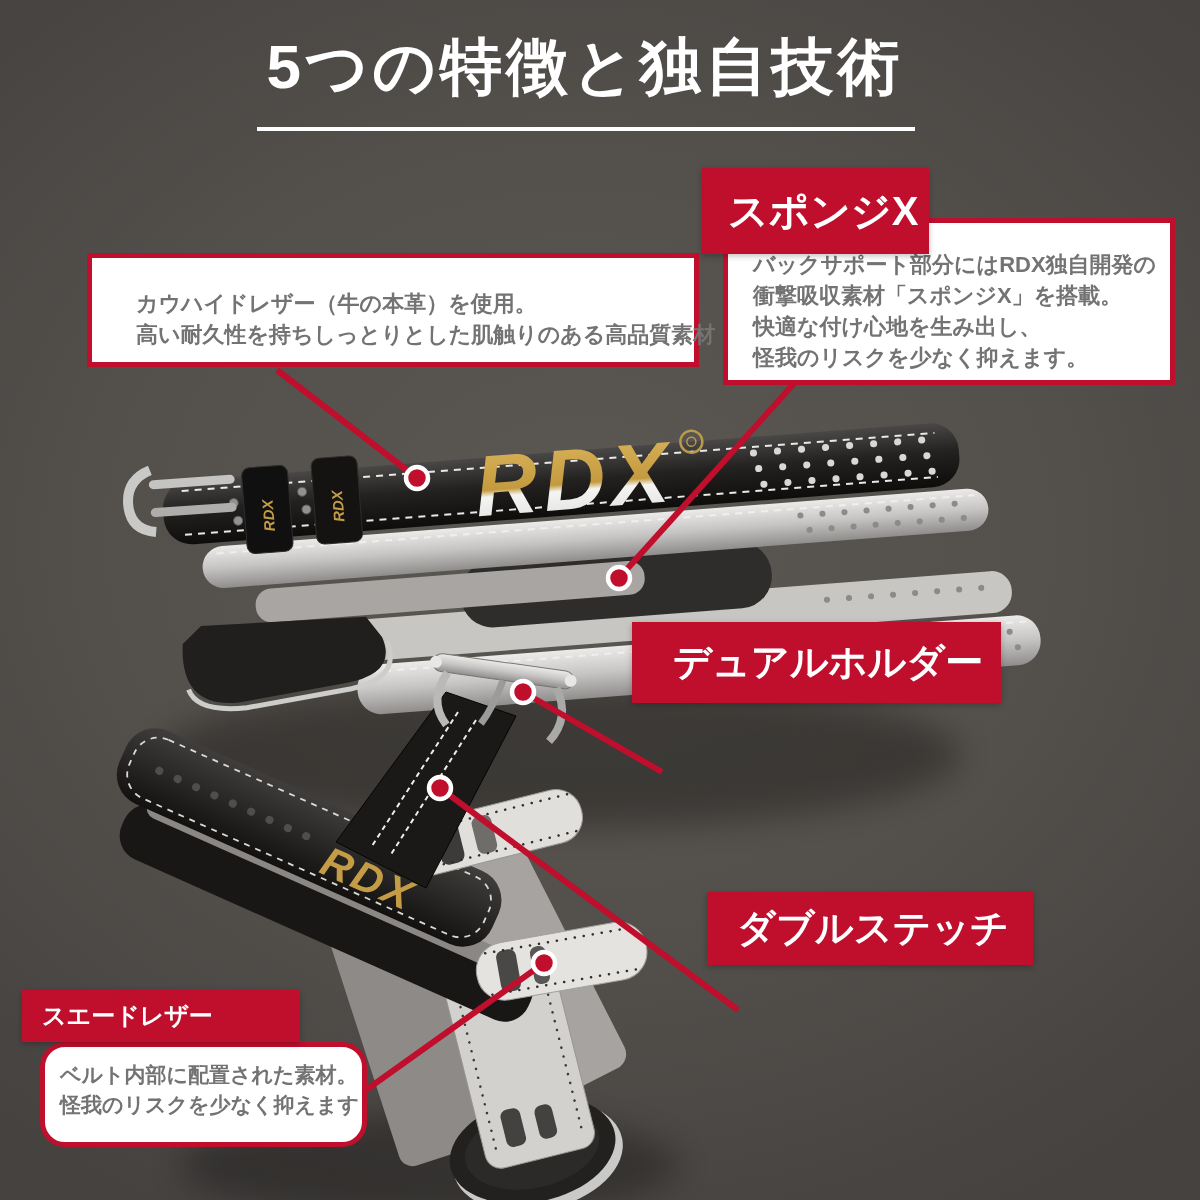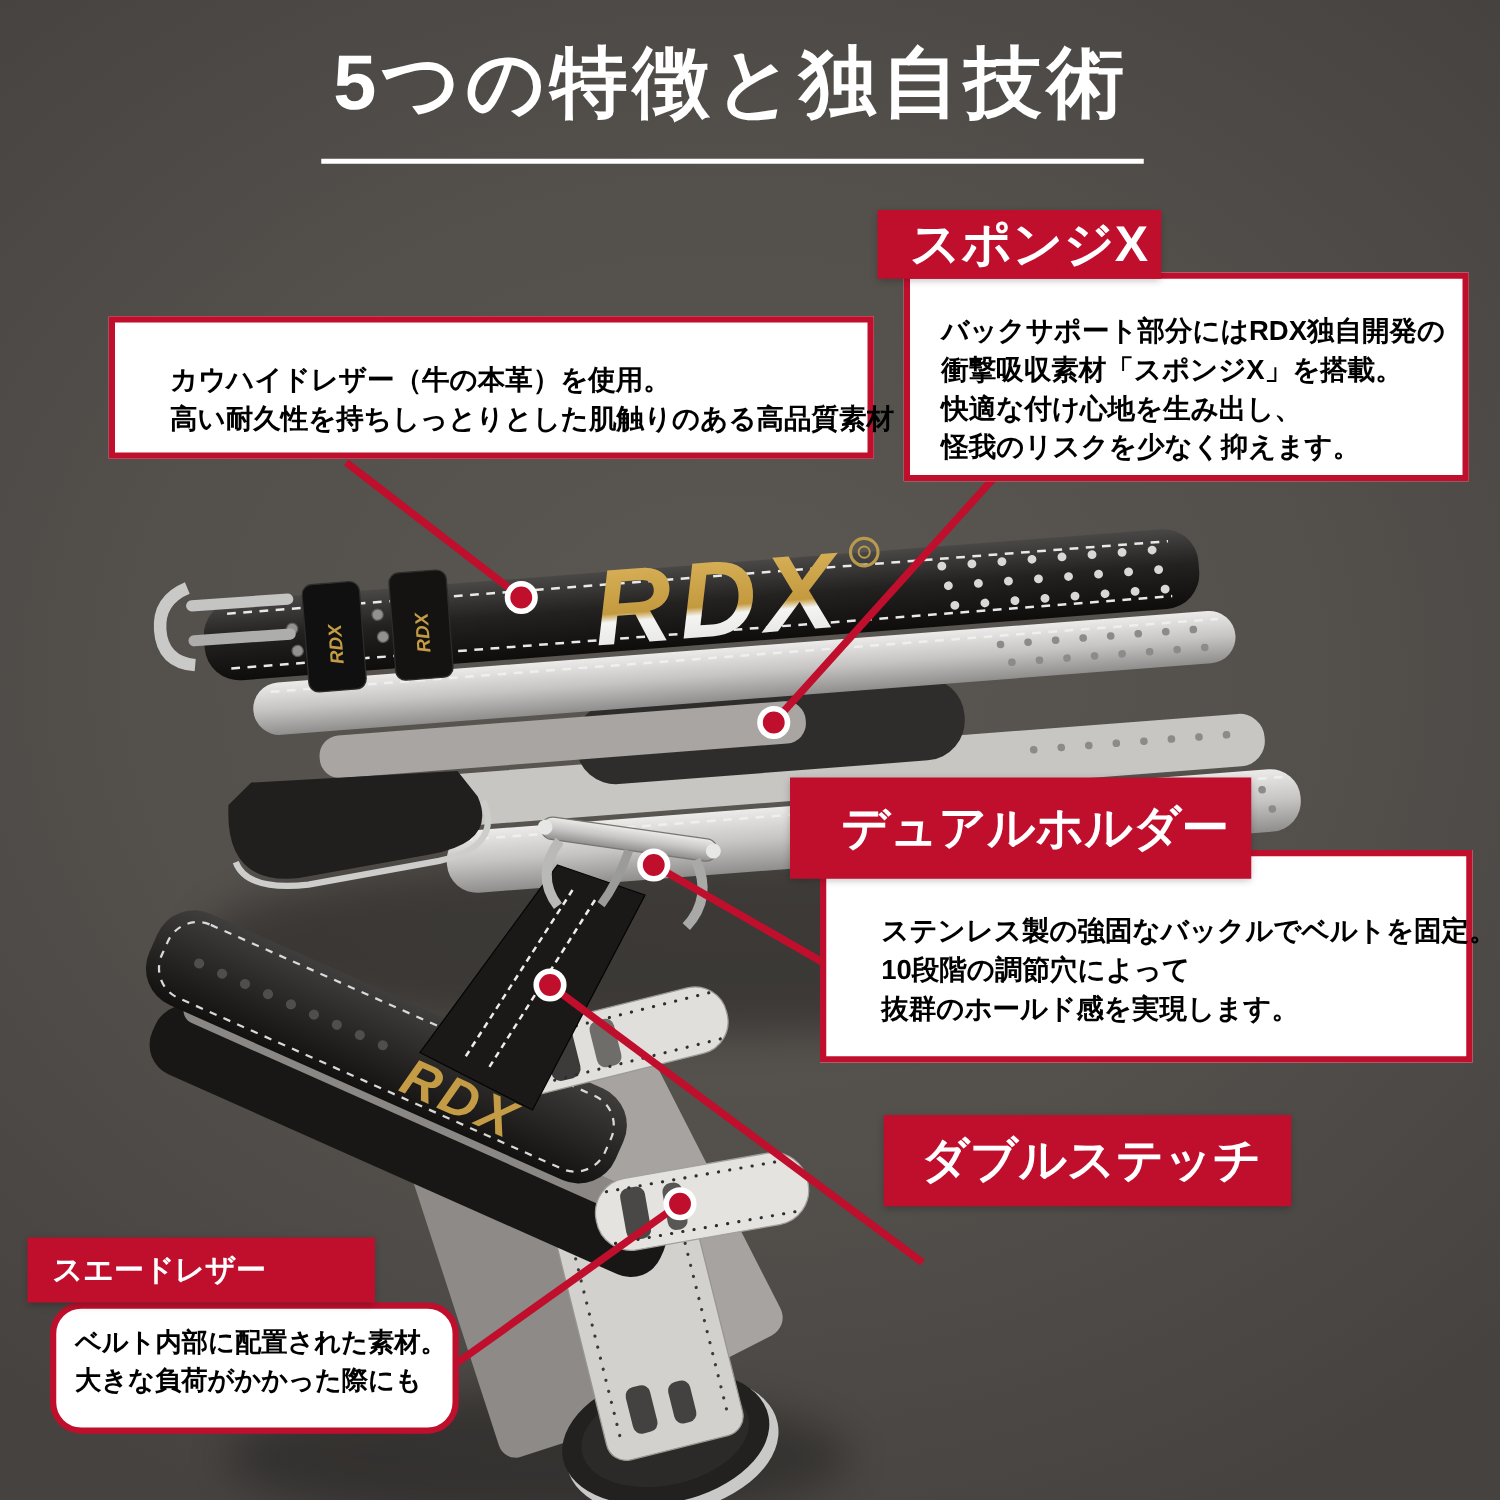--- a/index.html
+++ b/index.html
@@ -7,26 +7,26 @@
   .stage{position:relative;width:1200px;height:1200px;overflow:hidden;
          background:radial-gradient(ellipse 900px 750px at 580px 540px,#5b5752 0%,#534f4b 55%,#454240 100%);}
   .belt-svg{position:absolute;left:0;top:0;z-index:1;}
   .connector-svg{position:absolute;left:0;top:0;z-index:2;}
   .page-title{position:absolute;z-index:5;left:0;top:30px;width:1170px;text-align:center;
               color:#ffffff;font-size:62px;font-weight:bold;letter-spacing:4px;line-height:1.2;}
   .title-underline{position:absolute;z-index:5;left:257px;top:127px;width:658px;height:4px;background:#ffffff;}
   .co-header{position:absolute;z-index:4;display:flex;align-items:center;background:#c00e2d;
              color:#fff;font-weight:bold;box-shadow:0 2px 6px rgba(0,0,0,.25);}
   .co-body{position:absolute;z-index:3;background:#ffffff;border:5px solid #c00e2d;box-sizing:border-box;
-           color:#000000;font-size:22px;line-height:31px;font-weight:600;}
+           color:#737373;font-size:22px;line-height:31px;font-weight:600;}
   .co-body .ln{white-space:nowrap;}
   
   #h1{left:20px;top:197px;width:495px;height:74px;font-size:36px;padding-left:22px;}
   #b1{left:55px;top:253px;width:612px;height:114px;padding:30px 10px 0 44px;margin-left:32px;}
-  #h2{left:702px;top:168px;width:201px;height:55px;font-size:40px;padding-left:26px;}
+  #h2{left:702px;top:168px;width:201px;height:86px;font-size:40px;padding-left:26px;}
   #b2{left:723px;top:218px;width:452px;height:167px;padding:26px 10px 0 25px;}
   #h3{left:632px;top:622px;width:328px;height:81px;font-size:38px;padding-left:41px;}
   #b3{left:656px;top:680px;width:522px;height:170px;padding:44px 10px 0 44px;}
   #h4{left:707px;top:892px;width:296px;height:73px;font-size:38px;padding-left:30px;}
   #b4{left:730px;top:945px;width:442px;height:110px;padding:28px 10px 0 28px;}
   #h5{left:22px;top:990px;width:258px;height:52px;font-size:24px;padding-left:20px;}
   #b5{left:40px;top:1042px;width:327px;height:105px;padding:13px 6px 0 15px;font-size:21px;line-height:30px;border-radius:25px;}
 </style>
 </head>
 <body>
@@ -206,28 +206,23 @@
   <div class="co-body" id="b1">
     <div class="ln">カウハイドレザー（牛の本革）を使用。</div>
     <div class="ln">高い耐久性を持ちしっとりとした肌触りのある高品質素材</div>
   </div>
   <div class="co-body" id="b2">
     <div class="ln">バックサポート部分にはRDX独自開発の</div>
     <div class="ln">衝撃吸収素材「スポンジX」を搭載。</div>
     <div class="ln">快適な付け心地を生み出し、</div>
     <div class="ln">怪我のリスクを少なく抑えます。</div>
   </div>
-  <div class="co-body" id="b3">
-    <div class="ln">ステンレス製の強固なバックルでベルトを固定。</div>
-    <div class="ln">10段階の調節穴によって</div>
-    <div class="ln">抜群のホールド感を実現します。</div>
-  </div>
   <div class="co-body" id="b5">
     <div class="ln">ベルト内部に配置された素材。</div>
-    <div class="ln">大きな負荷がかかった際にも</div>
+    <div class="ln">怪我のリスクを少なく抑えます</div>
   </div>
 
   <div class="co-header" id="h2">スポンジX</div>
   <div class="co-header" id="h3">デュアルホルダー</div>
   <div class="co-header" id="h4">ダブルステッチ</div>
   <div class="co-header" id="h5">スエードレザー</div>
 
 </div>
 
 </body></html>

